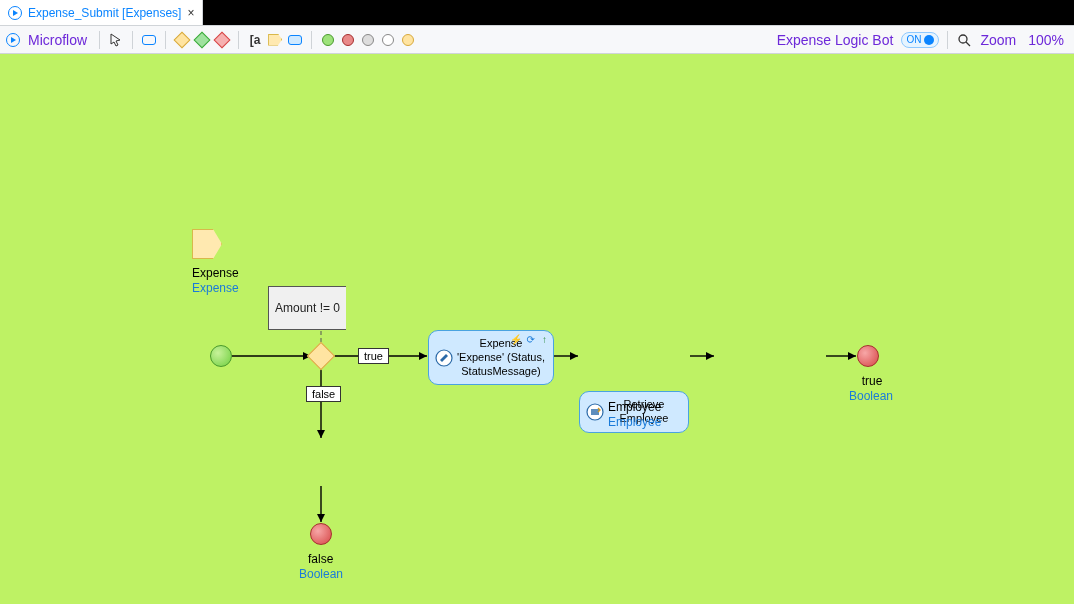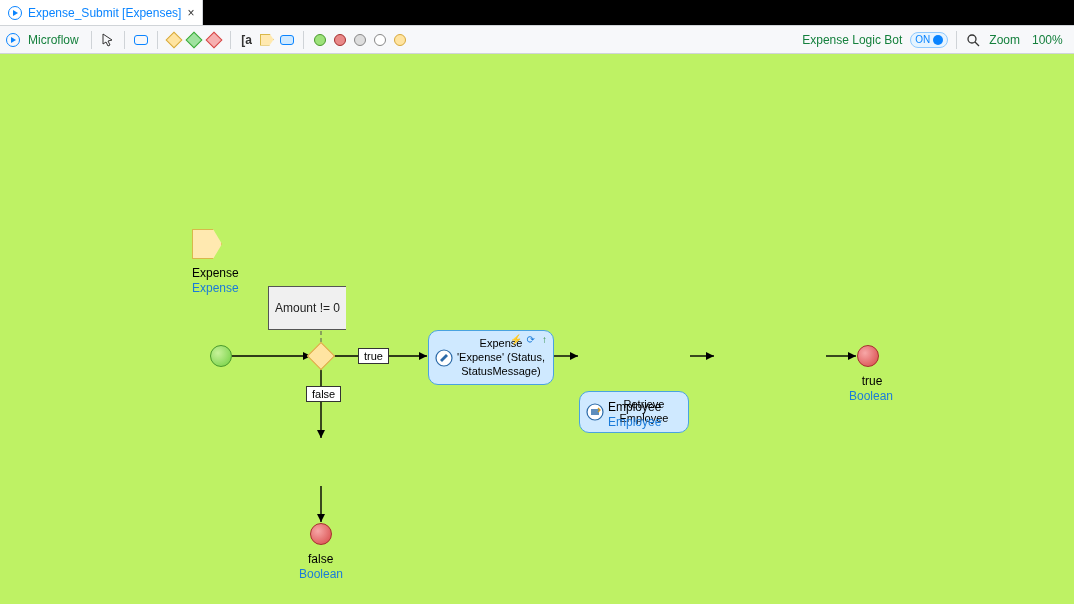--- a/index.html
+++ b/index.html
@@ -35,21 +35,21 @@
     height: 28px;
     background: #f7f8fa;
     border-bottom: 1px solid #d0d4d8;
     display: flex;
     align-items: center;
     padding: 0 6px;
     gap: 4px;
   }
   .toolbar .sep { width:1px; height:18px; background:#cfd3d7; margin:0 4px; }
   .toolbar .spacer { flex: 1; }
-  .toolbar .label { color:#15803d; font-size:12px; padding:0 4px; }
+  .toolbar .label { color:#6d28d9; font-size:14px; padding:0 4px; }
   .pill-on {
     display:inline-flex; align-items:center; gap:3px;
     background:#e6f4ff; color:#0a84ff;
     border:1px solid #8ec9ff; border-radius:10px;
     font-size:10px; padding:0 4px; height:16px;
   }
   .pill-on .dot { width:10px;height:10px;border-radius:50%;background:#0a84ff;display:inline-block; }
   .tb-btn { width:16px; height:16px; display:flex; align-items:center; justify-content:center; cursor:pointer; }
   .diamond { width:12px;height:12px; transform:rotate(45deg); border:1px solid; }
   .circle { width:12px;height:12px;border-radius:50%; border:1.5px solid; }

